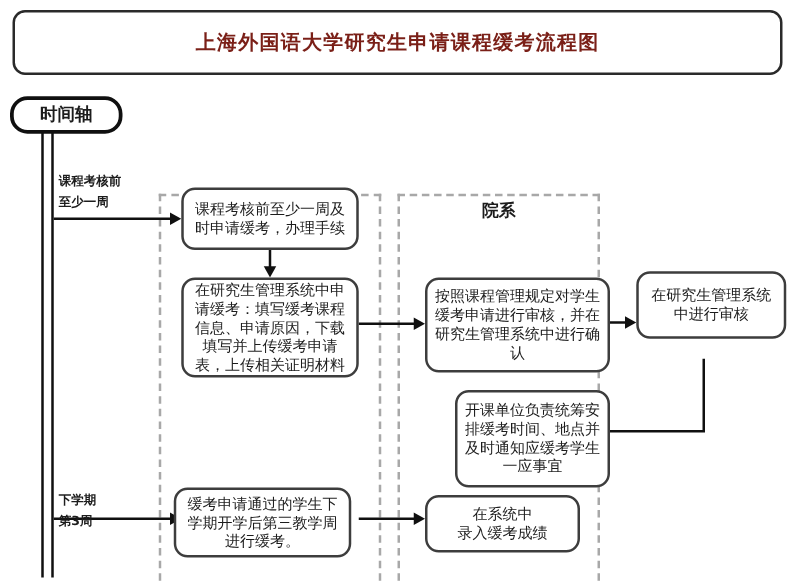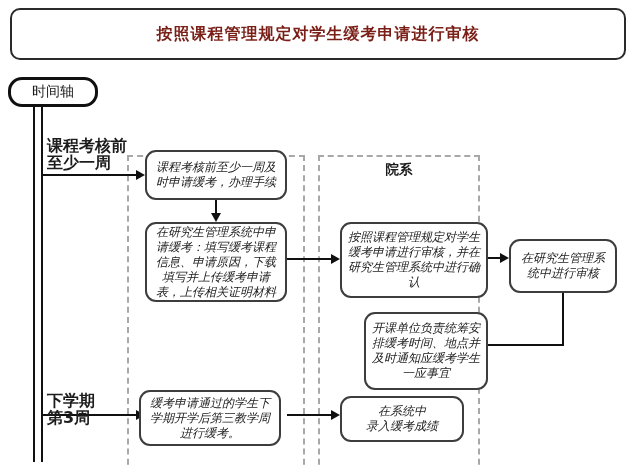--- a/index.html
+++ b/index.html
@@ -11,21 +11,21 @@
   .titlebox{
     position:absolute;left:10px;top:8px;width:612px;height:48px;
     border:2px solid #2a2a2a;border-radius:10px;background:#fff;
     display:flex;align-items:center;justify-content:center;
     font-weight:bold;font-size:16px;color:#7a1f17;letter-spacing:1px;
   }
   .tl-box{
     position:absolute;left:8px;top:77px;width:84px;height:24px;
     border:3px solid #101010;border-radius:14px;background:#fff;
     display:flex;align-items:center;justify-content:center;
-    font-weight:normal;font-size:14px;z-index:3;
+    font-weight:bold;font-size:14px;z-index:3;
   }
   .tl-line{
     position:absolute;left:33px;top:100px;width:6px;height:362px;
     border-left:2px solid #101010;border-right:2px solid #101010;
   }
   .lane{
     position:absolute;top:118px;height:340px;
     border:2px dashed #a8a8a8;background:transparent;box-sizing:border-box;margin-top:37px;
   }
   .lane1{left:127px;width:178px;}
@@ -33,49 +33,49 @@
   .lane3{left:494px;width:142px;}
   .lane-header{
     position:absolute;top:4px;left:0;width:100%;text-align:center;
     font-weight:bold;font-size:13.5px;line-height:17px;
   }
   .lane-header span{display:inline-block;max-width:118px;white-space:pre-line;}
   .node{
     position:absolute;border:2px solid #3d3d3d;border-radius:11px;background:#fff;
     display:flex;align-items:center;justify-content:center;text-align:center;
     font-size:12px;line-height:15px;padding:2px 6px;box-sizing:border-box;
-    white-space:pre-line;z-index:2;font-style:italic;
+    white-space:pre-line;z-index:2;
   }
   #node-s1{left:145px;top:150px;width:142px;height:50px;}
   #node-s2{left:145px;top:222px;width:142px;height:80px;}
   #node-d1{left:340px;top:222px;width:148px;height:76px;}
-  #node-g1{left:509px;top:239px;width:108px;height:54px;text-align:center;}
+  #node-g1{left:509px;top:217px;width:120px;height:54px;text-align:center;}
   #node-d2{left:340px;top:312px;width:124px;height:78px;margin-left:24px;}
   #node-s3{left:139px;top:390px;width:142px;height:56px;}
   #node-d3{left:340px;top:396px;width:124px;height:46px;}
   .marker{
-    position:absolute;font-weight:bold;font-size:16px;line-height:17px;
+    position:absolute;font-weight:bold;font-size:10px;line-height:17px;
     white-space:pre-line;z-index:2;
   }
   #marker-1{left:47px;top:137px;}
   #marker-2{left:47px;top:376px;margin-top:16px;}
   .hline{position:absolute;height:2px;background:#101010;z-index:1;}
   .vline{position:absolute;width:2px;background:#101010;z-index:1;}
   .ah{position:absolute;width:0;height:0;z-index:1;}
   .ah-right{border-top:5px solid transparent;border-bottom:5px solid transparent;border-left:9px solid #101010;}
   .ah-left{border-top:5px solid transparent;border-bottom:5px solid transparent;border-right:9px solid #101010;}
   .ah-down{border-left:5px solid transparent;border-right:5px solid transparent;border-top:9px solid #101010;}
 </style>
 </head>
 <body>
 
 <div class="canvas">
 
   <div class="titlebox">
-    <span>按照课程管理规定对学生缓考申请进行审核</span>
+    <span>上海外国语大学研究生申请课程缓考流程图</span>
   </div>
 
   <div class="tl-box">
     <span>时间轴</span>
   </div>
   <div class="tl-line"></div>
 
   <div class="lane lane1">
     <div class="lane-header"><span>学生</span></div>
   </div>

